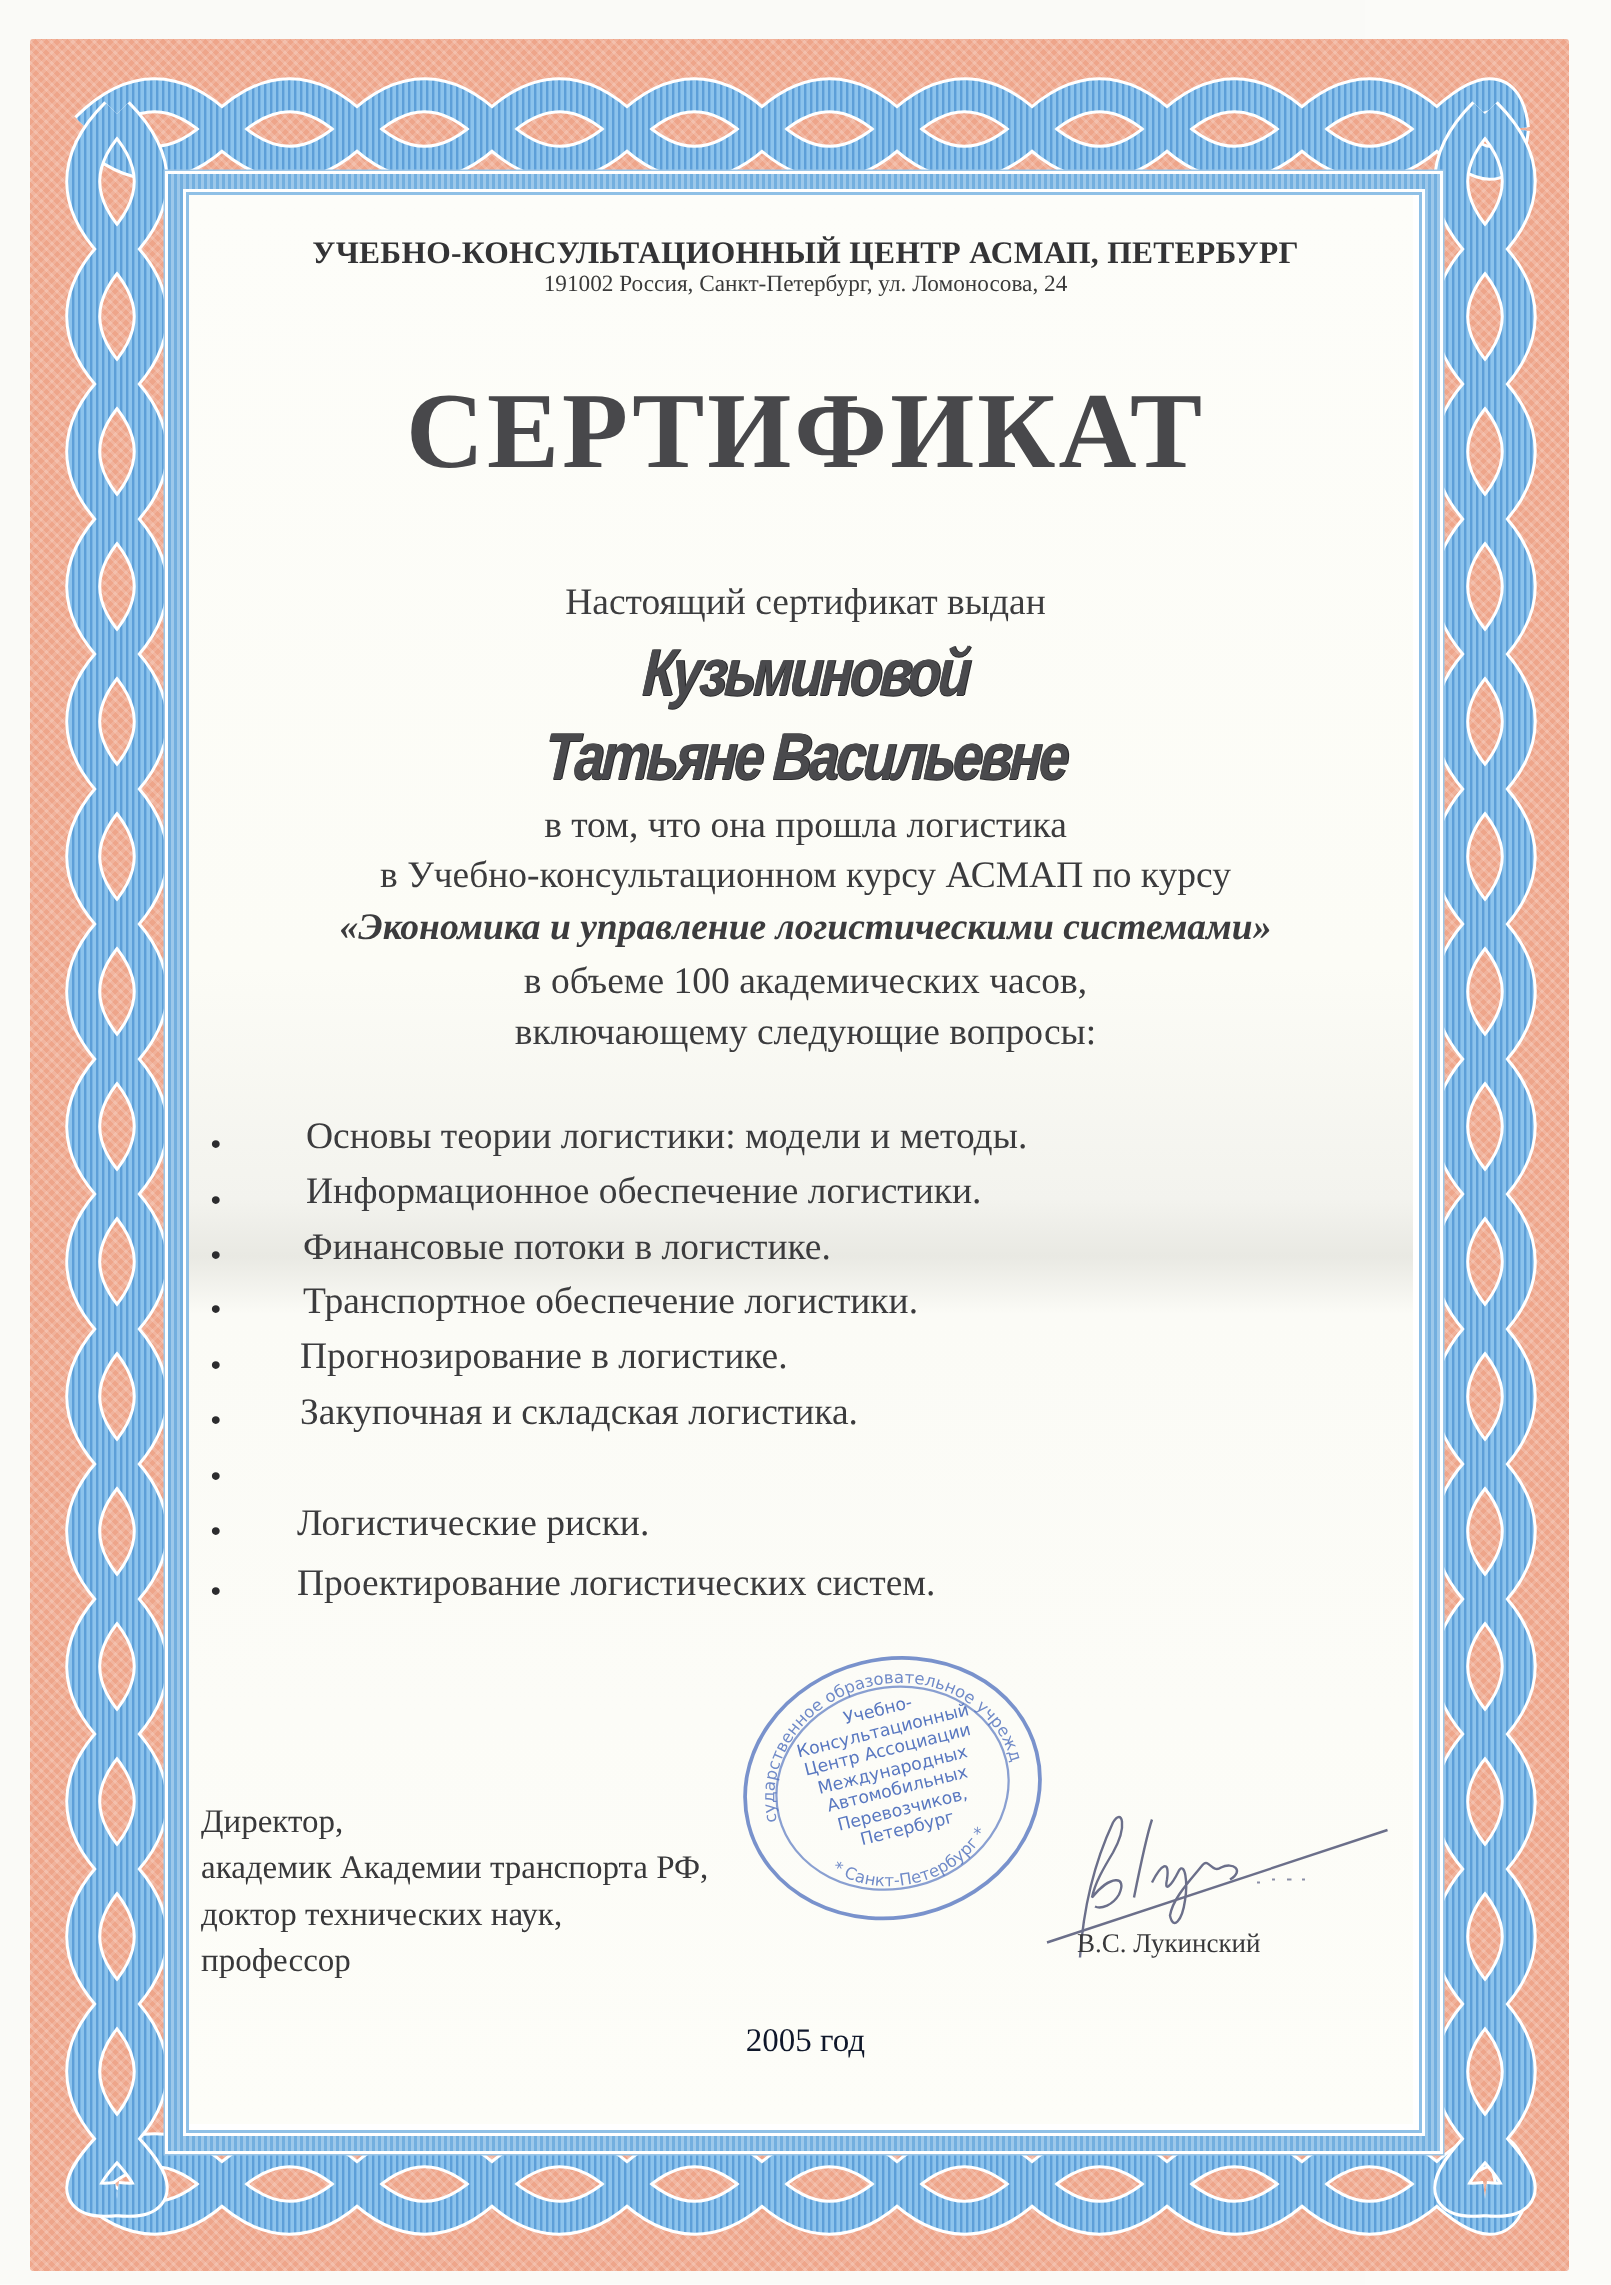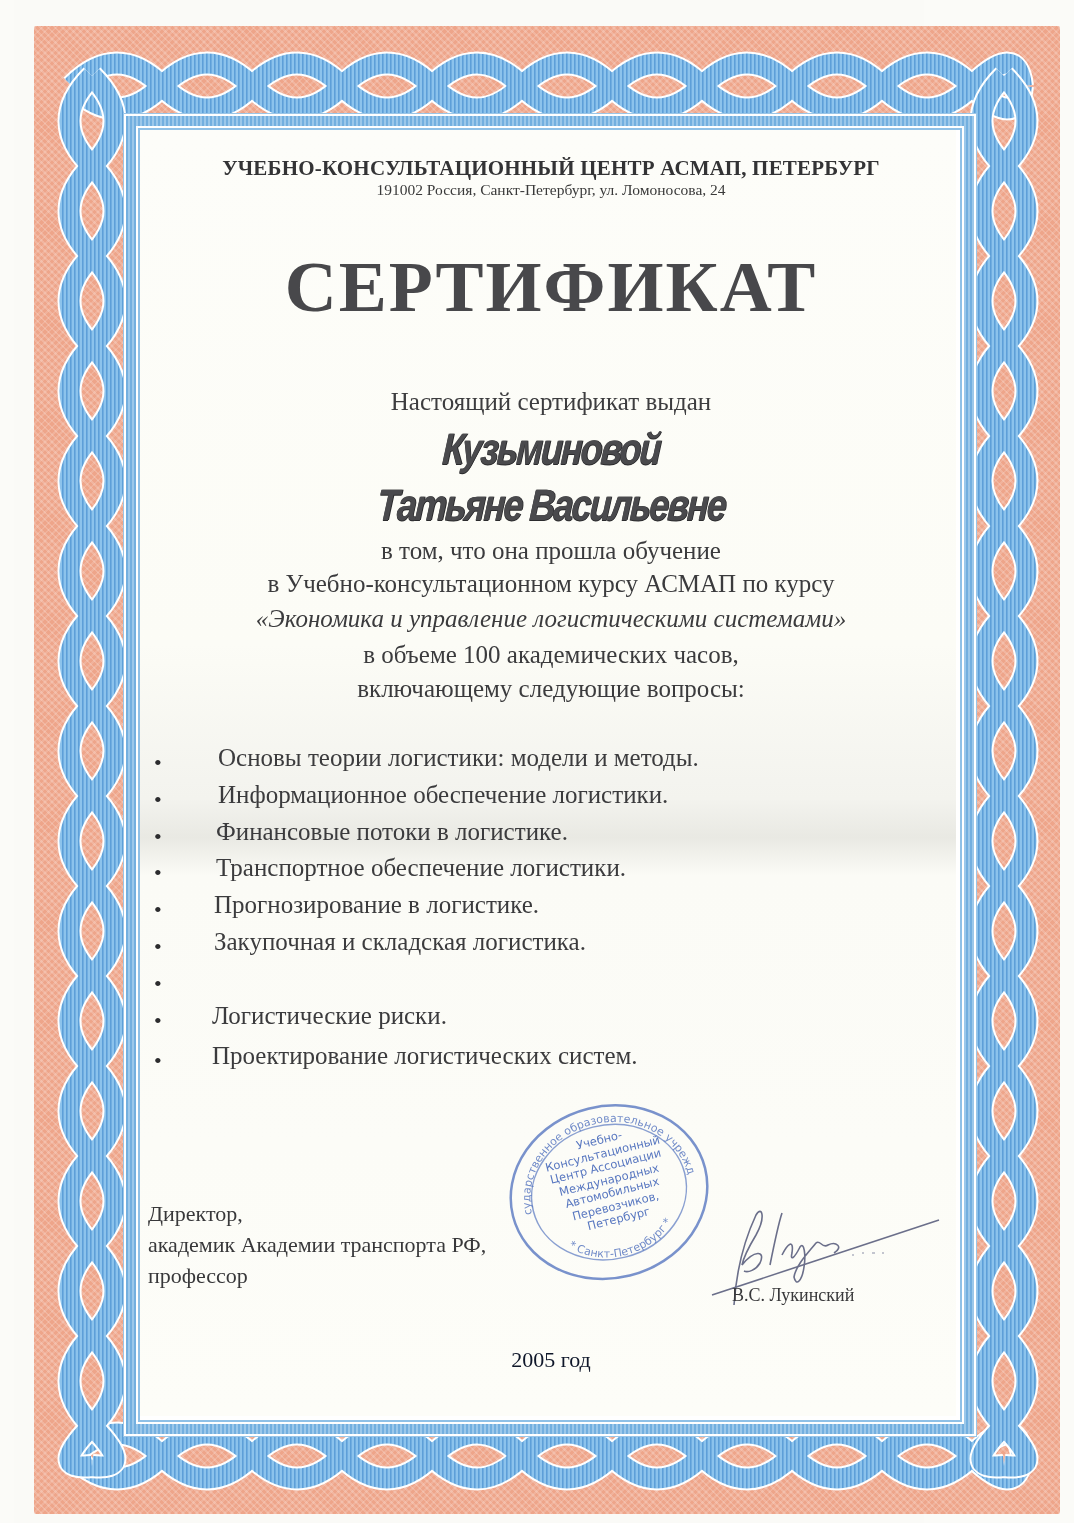--- a/index.html
+++ b/index.html
@@ -1,21 +1,21 @@
 <!DOCTYPE html>
 <html><head>
 <meta charset="utf-8">
 <style>
   html, body { margin: 0; padding: 0; }
   body {
     width: 1074px; height: 1523px; position: relative; overflow: hidden;
     background: #fbfbf8;
     font-family: "Liberation Serif", serif;
   }
-  .paper { position: absolute; left: 0; top: 0; width: 910px; height: 1523px; background: #fafaf7; margin-left: 14px; }
+  .paper { position: absolute; left: 0; top: 0; width: 910px; height: 1523px; background: #fafaf7; }
 
   
   .outer-border {
     position: absolute; left: 20px; top: 26px; width: 1026px; height: 1488px;
     background:
       repeating-linear-gradient(45deg, rgba(255,255,255,0.18) 0 2px, transparent 2px 5px),
       repeating-linear-gradient(-45deg, rgba(255,255,255,0.15) 0 2px, transparent 2px 5px),
       #eea58a;
     border-radius: 2px;
   }
@@ -61,21 +61,21 @@
     font-size: 44px; letter-spacing: -2.5px; transform: scaleX(0.82) skewX(-4deg);
     color: #4a4a4d;
     text-shadow: 0 1px 0 #2b2b2d, 1px 0 0 #2b2b2d;
   }
   .recipient-surname { top: 424px; left: 230px; width: 614px; text-align: center; }
   .recipient-given { top: 480px; left: 230px; width: 614px; text-align: center; }
 
   .body-line { font-size: 25px; color: #3b3b3d; }
   .l1 { top: 537px; }
   .l2 { top: 570px; }
-  .l3 { top: 605px; font-style: italic; font-weight: normal; }
+  .l3 { top: 605px; font-style: italic; font-weight: bold; }
   .l4 { top: 641px; }
   .l5 { top: 675px; }
 
   .topics { position: absolute; left: 140px; top: 744px; width: 760px; margin: 0; padding: 0; list-style: none; }
   .topic { position: relative; height: 36.8px; font-size: 25px; color: #3b3b3d; white-space: nowrap; }
   .topic .bullet { position: absolute; left: 0; top: 6px; font-size: 22px; color: #2c2c2e; }
   .topic .label { position: absolute; top: 0; }
 
   .signature-block { position: absolute; left: 134px; top: 1198px; font-size: 22px; color: #38383a; line-height: 31px; }
   .signatory { position: absolute; left: 718px; top: 1285px; font-size: 18px; color: #38383a; }
@@ -151,21 +151,21 @@
   <div class="text center org-name">УЧЕБНО-КОНСУЛЬТАЦИОННЫЙ ЦЕНТР АСМАП, ПЕТЕРБУРГ</div>
   <div class="text center org-address">191002 Россия, Санкт-Петербург, ул. Ломоносова, 24</div>
 
   <div class="text center title">СЕРТИФИКАТ</div>
 
   <div class="text center issued">Настоящий сертификат выдан</div>
 
   <div class="text recipient recipient-surname">Кузьминовой</div>
   <div class="text recipient recipient-given">Татьяне Васильевне</div>
 
-  <div class="text center body-line l1">в том, что она прошла обучение</div>
+  <div class="text center body-line l1">в том, что она прошла логистика</div>
   <div class="text center body-line l2">в Учебно-консультационном курсу АСМАП по курсу</div>
   <div class="text center body-line l3">«Экономика и управление логистическими системами»</div>
   <div class="text center body-line l4">в объеме 100 академических  часов,</div>
   <div class="text center body-line l5">включающему следующие вопросы:</div>
 
   <ul class="topics">
     <li class="topic">
         <span class="bullet">•</span>
         <span class="label" style="left:64px">Основы теории логистики: модели и методы.</span>
       </li>
@@ -224,20 +224,21 @@
       <div>Международных</div>
       <div>Автомобильных</div>
       <div>Перевозчиков,</div>
       <div>Петербург</div>
     </div>
   </div>
 
   <div class="signature-block">
     <div>Директор,</div>
     <div>академик Академии транспорта РФ,</div>
+    <div>доктор технических наук,</div>
     <div>профессор</div>
   </div>
 
   <svg class="sig-svg" viewBox="0 0 240 120">
     <path d="M8 100 L 235 25" stroke="#6b6f8a" stroke-width="1.6" fill="none"></path>
     <path d="M30 110 C 32 80, 38 50, 52 20 C 58 10, 62 22, 52 40 C 46 50, 40 60, 38 70 C 50 55, 62 55, 56 68 C 52 75, 44 78, 40 76" stroke="#6b6f8a" stroke-width="1.6" fill="none"></path>
     <path d="M66 70 C 70 50, 74 30, 78 18 M78 60 C 84 48, 90 44, 88 58 C 86 66, 90 64, 96 52 C 100 46, 102 60, 100 72 C 98 86, 92 92, 90 82 C 92 70, 104 58, 112 48 C 116 44, 118 54, 124 50 C 132 46, 140 52, 130 58" stroke="#6b6f8a" stroke-width="1.6" fill="none"></path>
     <path d="M148 60 l2 0 M158 58 l2 0 M168 58 l3 0 M178 58 l2 0" stroke="#8a8ea6" stroke-width="1.2"></path>
   </svg>
 

